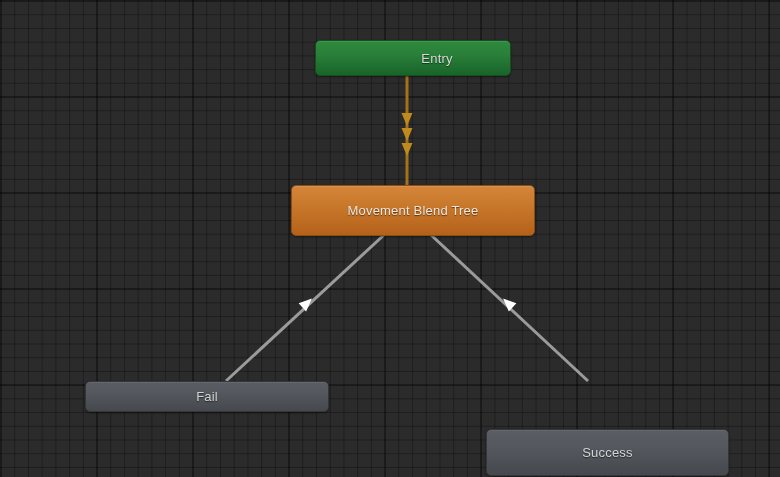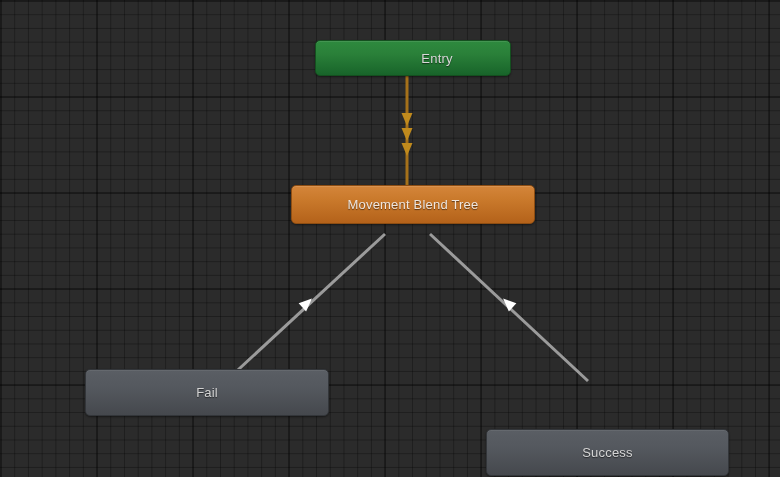--- a/index.html
+++ b/index.html
@@ -91,25 +91,25 @@
       <g>
         <line x1="430" y1="234" x2="588" y2="381" stroke="#9b9b9b" stroke-width="3"></line>
         <polygon points="8.06,0 -4.94,-5.5 -4.94,5.5" fill="#ffffff" transform="translate(509,304) rotate(-137.0655099193032)"></polygon>
       </g>
     </svg>
 
   <div class="node node-entry" style="left: 315px; top: 40px; width: 196px; height: 36px; color: rgb(216, 216, 216);">
     <span class="node-label">Entry</span>
   </div>
 
-  <div class="node node-blendtree" style="left: 291px; top: 185px; width: 244px; height: 39px; color: rgb(240, 230, 221);">
+  <div class="node node-blendtree" style="left: 291px; top: 185px; width: 244px; height: 51px; color: rgb(240, 230, 221);">
     <span class="node-label">Movement Blend Tree</span>
   </div>
 
-  <div class="node node-default" style="left: 85px; top: 369px; width: 244px; height: 47px; color: rgb(212, 212, 212);">
+  <div class="node node-default" style="left: 85px; top: 381px; width: 244px; height: 31px; color: rgb(212, 212, 212);">
     <span class="node-label">Fail</span>
   </div>
 
   <div class="node node-default" style="left: 486px; top: 381px; width: 243px; height: 47px; color: rgb(212, 212, 212); margin-top: 48px;">
     <span class="node-label">Success</span>
   </div>
 
 </div>
 
 </body></html>

